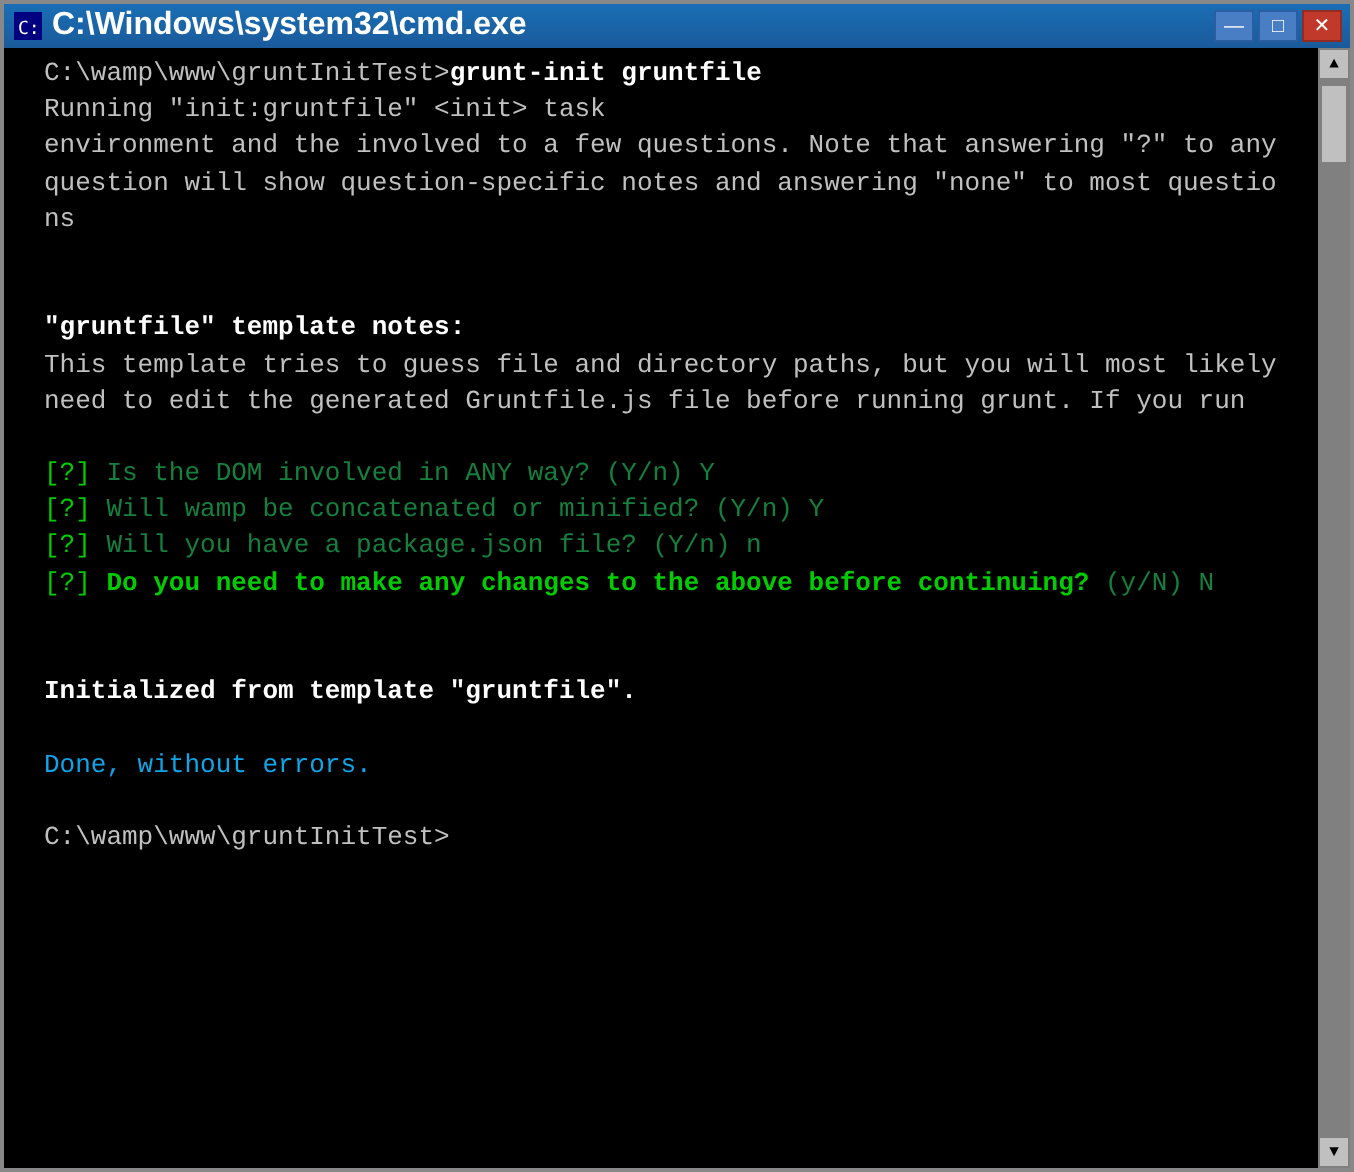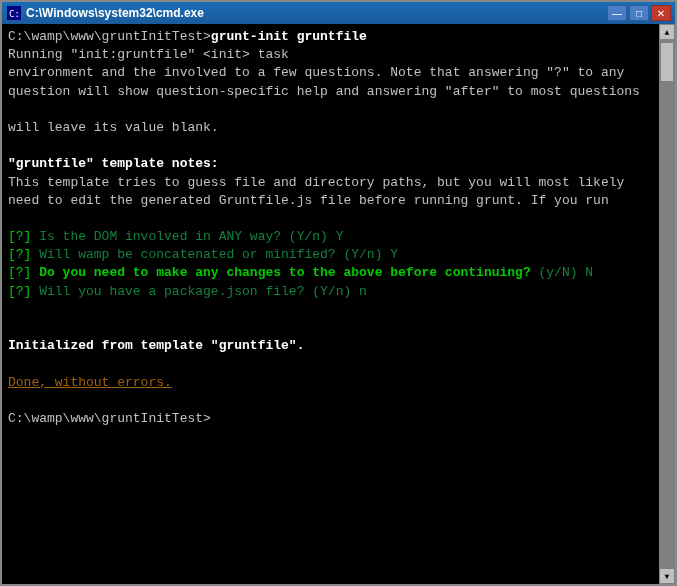--- a/index.html
+++ b/index.html
@@ -40,21 +40,21 @@
     }
 
     .title-bar-icon svg {
       width: 14px;
       height: 14px;
     }
 
     .title-bar-text {
       flex: 1;
       color: white;
-      font-size: 12px;
+      font-size: 16px;
       font-family: 'Segoe UI', Tahoma, sans-serif;
       font-weight: bold;
     }
 
     .title-bar-buttons {
       display: flex;
       gap: 2px;
     }
 
     .tb-btn {
@@ -78,21 +78,21 @@
 
     .content-area {
       display: flex;
       flex: 1;
       overflow: hidden;
     }
 
     .terminal {
       flex: 1;
       background: #000;
-      padding: 4px 6px;
+      padding: 4px 20px;
       overflow-y: auto;
       color: #c0c0c0;
       line-height: 1.4;
     }
 
     .scrollbar {
       width: 16px;
       background: #c0c0c0;
       display: flex;
       flex-direction: column;
@@ -122,21 +122,21 @@
       position: absolute;
       top: 2px;
       left: 1px;
       right: 1px;
       height: 40px;
       background: #c0c0c0;
       border: 1px solid #808080;
     }
 
     .white { color: #c0c0c0; }
-    .green { color: #a16207; text-decoration: underline; }
+    .green { color: #0ea5e9; }
     .bold-question {
       color: #00cc00;
       font-weight: bold;
     }
 
     .line {
       white-space: pre-wrap;
       word-break: break-all;
     }
 
@@ -166,32 +166,31 @@
       <div class="tb-btn close-btn">✕</div>
     </div>
   </div>
 
   <div class="content-area">
     <div class="terminal">
 
       <div class="line white">C:\wamp\www\gruntInitTest&gt;<span style="font-weight:bold;color:#fff">grunt-init gruntfile</span></div>
       <div class="line white">Running "init:gruntfile" &lt;init&gt; task</div>
       <div class="line white">environment and the involved to a few questions. Note that answering "?" to any</div>
-      <div class="line white">question will show question-specific help and answering "after" to most questions</div>
-      <div class="empty-line"></div>
-      <div class="line white">will leave its value blank.</div>
+      <div class="line white">question will show question-specific notes and answering "none" to most questions</div>
+      <div class="empty-line"></div>
       <div class="empty-line"></div>
       <div class="line"><span style="font-weight:bold;color:#fff">"gruntfile" template notes:</span></div>
       <div class="line white">This template tries to guess file and directory paths, but you will most likely</div>
       <div class="line white">need to edit the generated Gruntfile.js file before running grunt. If you run</div>
       <div class="empty-line"></div>
       <div class="line"><span class="q-mark">[?]</span><span class="q-label"> Is the DOM involved in ANY way? (Y/n) Y</span></div>
       <div class="line"><span class="q-mark">[?]</span><span class="q-label"> Will wamp be concatenated or minified? (Y/n) Y</span></div>
+      <div class="line"><span class="q-mark">[?]</span><span class="q-label"> Will you have a package.json file? (Y/n) n</span></div>
       <div class="line"><span class="q-mark">[?]</span><span class="bold-question"> Do you need to make any changes to the above before continuing?</span><span class="q-label"> (y/N) N</span></div>
-      <div class="line"><span class="q-mark">[?]</span><span class="q-label"> Will you have a package.json file? (Y/n) n</span></div>
       <div class="empty-line"></div>
       <div class="empty-line"></div>
       <div class="line"><span style="font-weight:bold;color:#fff">Initialized from template "gruntfile".</span></div>
       <div class="empty-line"></div>
       <div class="line green">Done, without errors.</div>
       <div class="empty-line"></div>
       <div class="line white">C:\wamp\www\gruntInitTest&gt;</div>
 
     </div>
 

